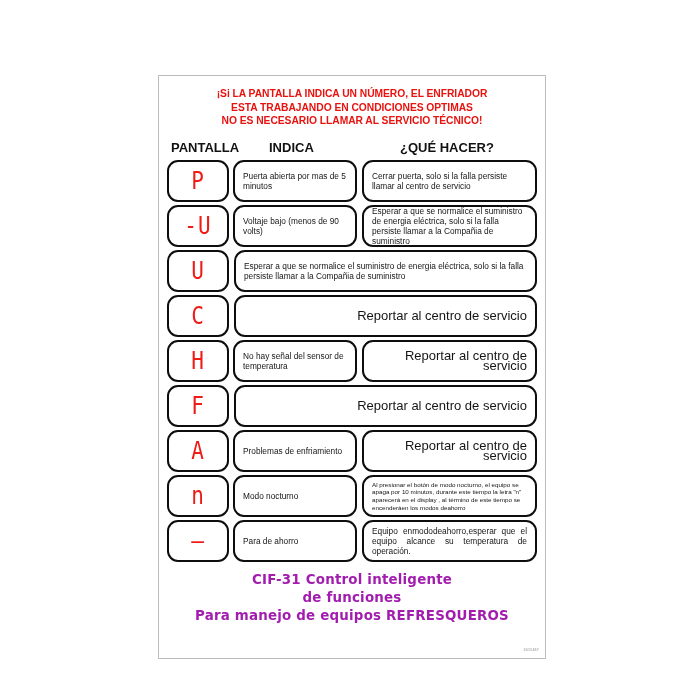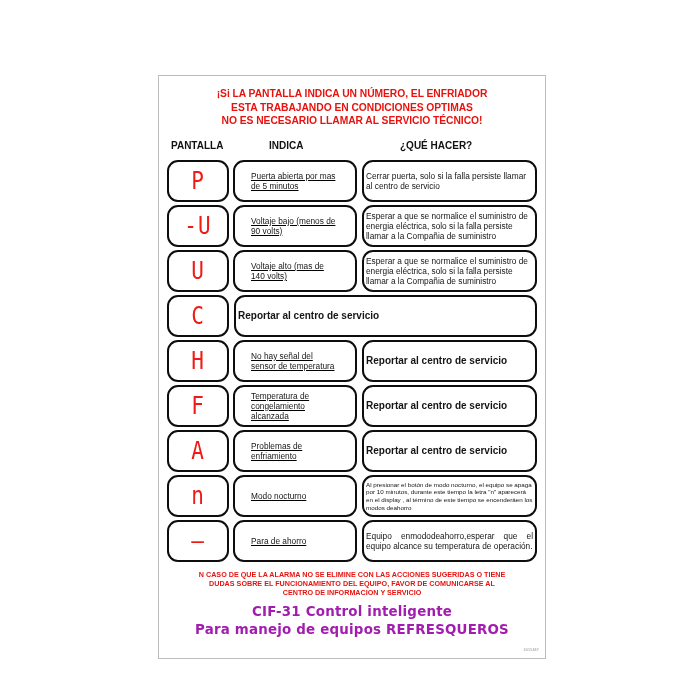--- a/index.html
+++ b/index.html
@@ -37,21 +37,21 @@
 
   
   .colheads {
     position: relative;
     height: 24px;
     margin-top: 8px;
   }
   .colhead {
     position: absolute;
     font-weight: bold;
-    font-size: 10px;
+    font-size: 13px;
     color: #111111;
     top: 4px;
   }
   .ch-1 { left: 12px; }
   .ch-2 { left: 110px; }
   .ch-3 { left: 241px; }
 
   
   #table {
     padding: 0 8px;
@@ -72,45 +72,44 @@
   }
   .c-display {
     width: 62px;
     flex: 0 0 62px;
     justify-content: center;
   }
   .c-indica {
     width: 124px;
     flex: 0 0 124px;
     margin-left: 4px;
-    padding: 0 16px;
-    text-decoration: underline;
+    padding: 0 8px;
   }
   .c-action {
     flex: 1 1 auto;
     margin-left: 5px;
-    padding: 0 2px;
+    padding: 0 8px;
   }
 
   .seg {
     color: #ee1b17;
     font-family: "DejaVu Sans Mono", monospace;
     font-size: 21px;
     font-weight: 500;
     line-height: 1;
     letter-spacing: 1px;
     transform: scaleY(1.22);
   }
 
   .txt {
     font-size: 8.3px;
     line-height: 10.2px;
     color: #151515;
   }
-  .txt.center { width: 100%; text-align: left; font-size: 10px; font-weight: bold; }
+  .txt.center { width: 100%; text-align: right; font-size: 13px; }
   .txt.tiny   { font-size: 6.25px; line-height: 7.6px; }
   .txt.justify { text-align: justify; }
 
   
   .warn {
     text-align: center;
     color: #e8130f;
     font-weight: bold;
     font-size: 7.2px;
     line-height: 9.2px;
@@ -172,23 +171,20 @@
           <div class="txt">Voltaje bajo (menos de 90 volts)</div>
         </div>
         <div class="cell c-action">
           <div class="txt">Esperar a que se normalice el suministro de energia eléctrica, solo si la falla persiste llamar a la Compañia de suministro</div>
         </div>
       </div>
       <div class="row">
         <div class="cell c-display">
           <span class="seg">U</span>
         </div>
-        <div class="cell c-indica">
-          <div class="txt">Voltaje alto (mas de 140 volts)</div>
-        </div>
         <div class="cell c-action">
           <div class="txt">Esperar a que se normalice el suministro de energia eléctrica, solo si la falla persiste llamar a la Compañia de suministro</div>
         </div>
       </div>
       <div class="row">
         <div class="cell c-display">
           <span class="seg">C</span>
         </div>
         <div class="cell c-action">
           <div class="txt center">Reportar  al centro de servicio</div>
@@ -202,23 +198,20 @@
           <div class="txt">No hay señal del sensor de temperatura</div>
         </div>
         <div class="cell c-action">
           <div class="txt center">Reportar  al centro de servicio</div>
         </div>
       </div>
       <div class="row">
         <div class="cell c-display">
           <span class="seg">F</span>
         </div>
-        <div class="cell c-indica">
-          <div class="txt">Temperatura de congelamiento alcanzada</div>
-        </div>
         <div class="cell c-action">
           <div class="txt center">Reportar  al centro de servicio</div>
         </div>
       </div>
       <div class="row">
         <div class="cell c-display">
           <span class="seg">A</span>
         </div>
         <div class="cell c-indica">
           <div class="txt">Problemas de enfriamiento</div>
@@ -244,25 +237,21 @@
         </div>
         <div class="cell c-indica">
           <div class="txt">Para de ahorro</div>
         </div>
         <div class="cell c-action">
           <div class="txt justify">Equipo enmododeahorro,esperar que el equipo alcance su temperatura de operación.</div>
         </div>
       </div>
     </div>
 
-  <div class="warn">
-    <div>N CASO DE QUE LA ALARMA NO SE ELIMINE CON LAS ACCIONES SUGERIDAS O TIENE</div>
-    <div>DUDAS SOBRE EL FUNCIONAMIENTO DEL EQUIPO, FAVOR DE COMUNICARSE AL</div>
-    <div>CENTRO DE INFORMACION Y SERVICIO</div>
-  </div>
 
   <div class="brand">
     <div>CIF-31 Control inteligente</div>
+    <div>de funciones</div>
     <div>Para manejo de equipos REFRESQUEROS</div>
   </div>
 
   <div class="sku">3015487</div>
 </div>
 
 </body></html>

